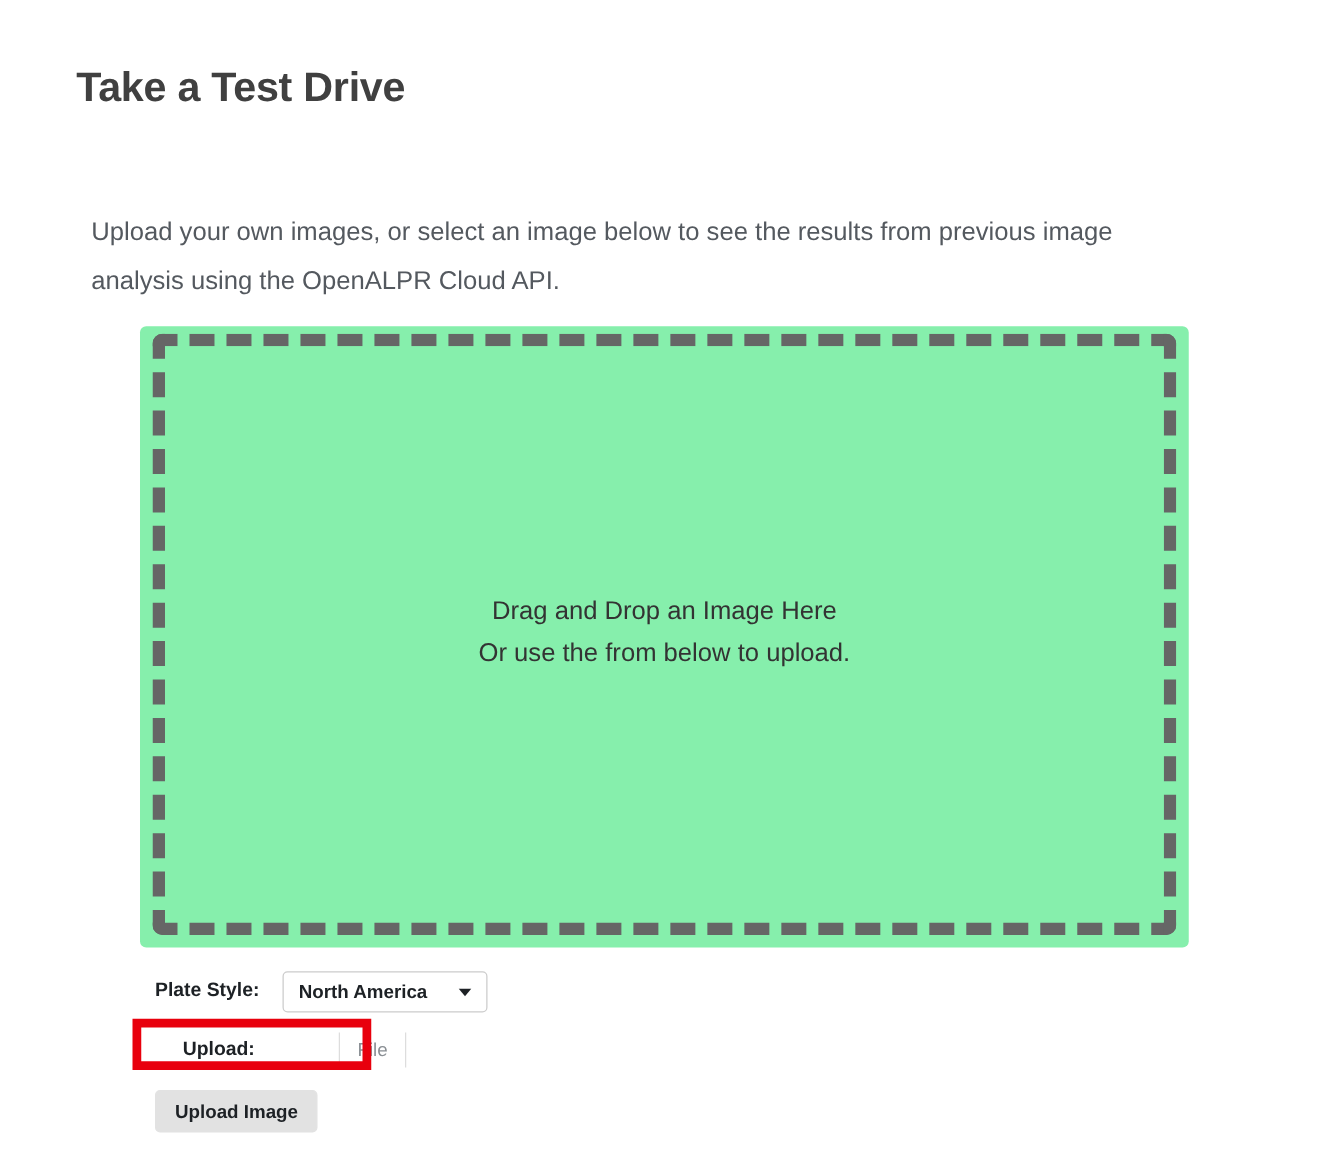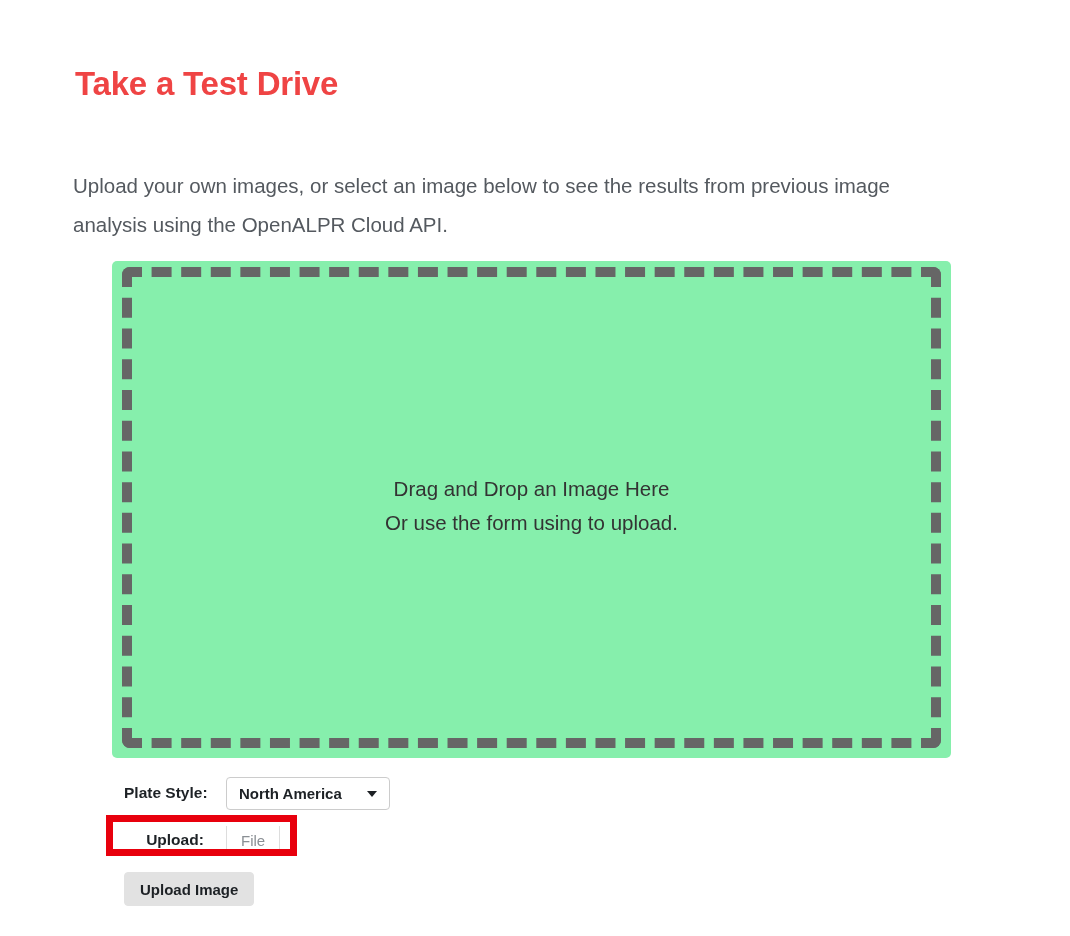--- a/index.html
+++ b/index.html
@@ -16,24 +16,24 @@
     position: relative;
   }
 
   
   .page-title {
     position: absolute;
     left: 61px;
     top: 51px;
     font-size: 33px;
     font-weight: bold;
-    color: #ef4444;
+    color: #404040;
     letter-spacing: -0.2px;
     line-height: 1.15;
-    margin: 14px;
+    margin: 0;
     white-space: nowrap;
   }
 
   
   .intro {
     position: absolute;
     left: 61px;
     top: 154px;
     width: 870px;
     font-size: 20.5px;
@@ -146,20 +146,21 @@
     pointer-events: none;
     z-index: 3;
   }
   .file-input {
     display: inline-flex;
     align-items: center;
     height: 28px;
     box-sizing: border-box;
     position: relative;
     z-index: 2;
+    margin-left: 45px;
   }
   .file-input-cell {
     display: inline-flex;
     align-items: center;
     justify-content: center;
     height: 28px;
     padding: 0 14px;
     font-size: 15px;
     color: #8a8f94;
     border-left: 1px solid #dddddd;
@@ -199,21 +200,21 @@
 <body>
 
 <h1 class="page-title">Take a Test Drive</h1>
 
 <p class="intro">Upload your own images, or select an image below to see the results from previous image analysis using the OpenALPR Cloud API.</p>
 
 <div class="dropzone-panel">
   <div class="dropzone-inner">
     <p class="dropzone-text">
       <span>Drag and Drop an Image Here</span><br>
-      <span>Or use the form using to upload.</span>
+      <span>Or use the from below to upload.</span>
     </p>
   </div>
 </div>
 
 <div class="form-area">
 
   <div class="form-row row-plate-style">
     <span class="form-label">Plate Style:</span>
     <button class="dropdown-btn">
       <span>North America</span>

